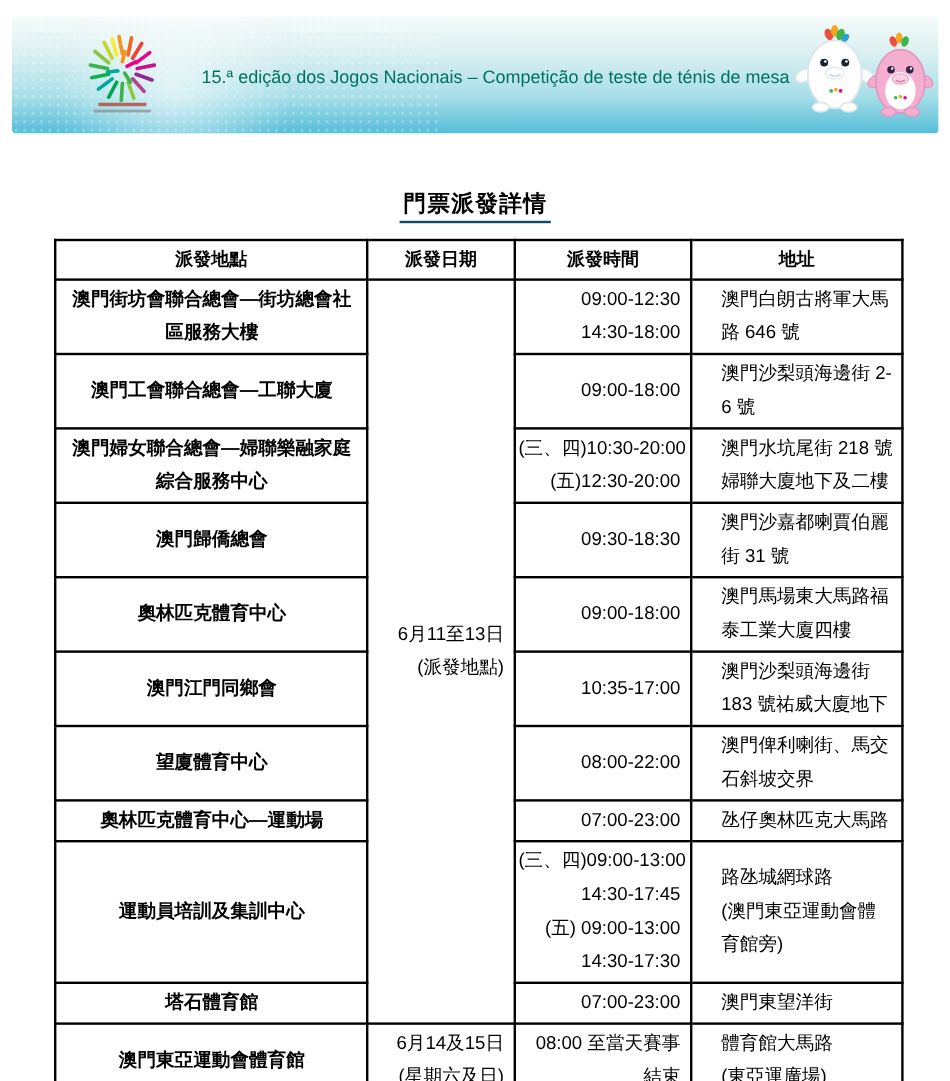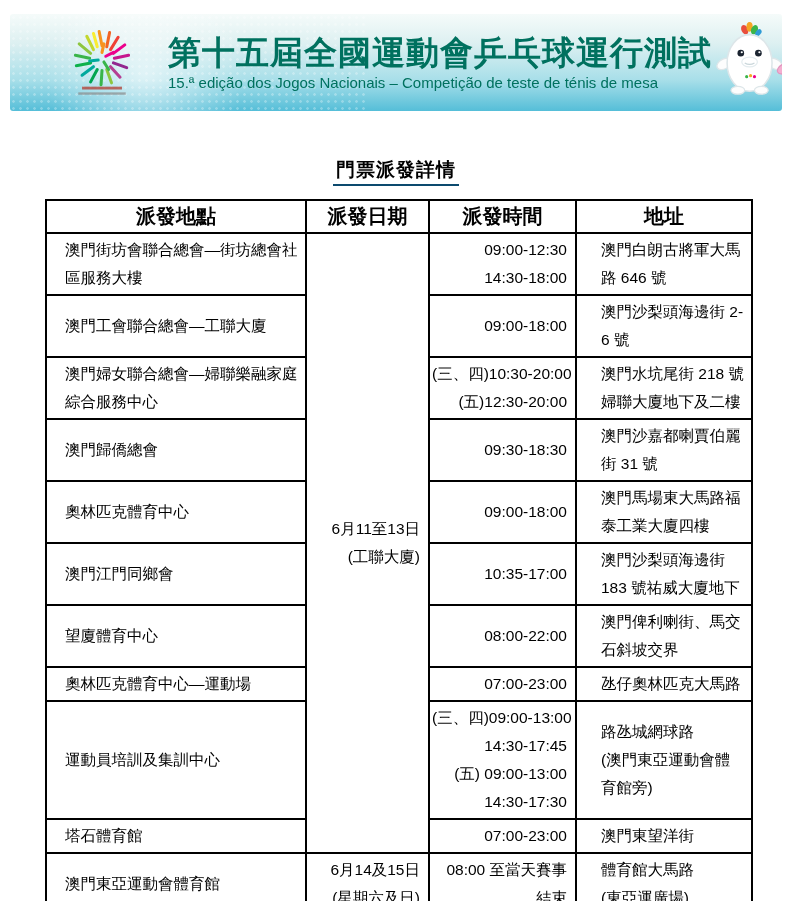--- a/index.html
+++ b/index.html
@@ -34,26 +34,26 @@
     width:fit-content;margin:46px auto 13px auto;
     font-size:19px;font-weight:bold;letter-spacing:1px;
     border-bottom:2px solid #0c4a6e;padding:0 3px 1px 3px;
   }
   
   table.tickets{
     border-collapse:collapse;margin-left:45px;width:706px;table-layout:fixed;
   }
   .tickets th,.tickets td{border:2px solid #000;}
   .tickets th{
-    height:29px;font-size:20px;font-weight:bold;text-align:center;vertical-align:middle;padding:1px 2px;
+    height:29px;font-size:15px;font-weight:bold;text-align:center;vertical-align:middle;padding:1px 2px;
   }
   .tickets td{
     font-size:15.5px;vertical-align:middle;padding:2px 6px;line-height:28px;
   }
-  td.loc{text-align:left;padding-left:18px;}
+  td.loc{text-align:center;padding-left:7px;font-weight:bold;}
   td.addr{text-align:left;padding-left:24px;}
   td.date,td.time{text-align:right;padding-left:2px;padding-right:8px;}
   .line{display:block;}
   td.time .line,td.date .line{white-space:nowrap;}
   tbody tr:nth-child(1){height:62px;}
   tbody tr:nth-child(2){height:57px;margin-left:26px;}
   tbody tr:nth-child(3){height:60px;}
   tbody tr:nth-child(4){height:57px;}
   tbody tr:nth-child(5){height:58px;}
   tbody tr:nth-child(6){height:58px;}
@@ -90,21 +90,20 @@
         <line x1="54" y1="35" x2="62" y2="31" stroke="#ec008c"></line>
         <line x1="52" y1="41" x2="57" y2="49" stroke="#39b54a"></line>
         <line x1="46" y1="39" x2="37" y2="40" stroke="#00a99d"></line>
       </g>
       <rect x="29" y="67" width="42" height="3" fill="#b03a2e" opacity="0.75"></rect>
       <rect x="25" y="73" width="50" height="2.5" fill="#8a8a8a" opacity="0.7"></rect>
     </svg>
   </div>
 
   <div class="title-block">
-    <div class="title-zh">第十五屆全國運動會乒乓球運行測試</div>
     <div class="title-pt">15.ª edição dos Jogos Nacionais – Competição de teste de ténis de mesa</div>
   </div>
 
   <div class="mascots">
     <svg width="126" height="86" viewBox="0 0 128 88" aria-hidden="true">
 
       <g>
         <ellipse cx="33" cy="12" rx="3.4" ry="5" fill="#e94f3d" transform="rotate(-24 33 12)"></ellipse>
         <ellipse cx="38" cy="9" rx="3.2" ry="5" fill="#f5a623"></ellipse>
         <ellipse cx="43" cy="12" rx="3.4" ry="5" fill="#3bb54a" transform="rotate(22 43 12)"></ellipse>
@@ -164,21 +163,21 @@
       <th>派發日期</th>
       <th>派發時間</th>
       <th>地址</th>
     </tr>
   </thead>
   <tbody>
     <tr>
       <td class="loc"><span>澳門街坊會聯合總會—街坊總會社區服務大樓</span></td>
       <td class="date" rowspan="10">
         <span class="line">6月11至13日</span>
-        <span class="line">(工聯大廈)</span>
+        <span class="line">(派發地點)</span>
       </td>
       <td class="time">
         <span class="line">09:00-12:30</span>
         <span class="line">14:30-18:00</span>
       </td>
       <td class="addr"><span>澳門白朗古將軍大馬路 646 號</span></td>
     </tr>
     <tr>
       <td class="loc"><span>澳門工會聯合總會—工聯大廈</span></td>
       <td class="time">

